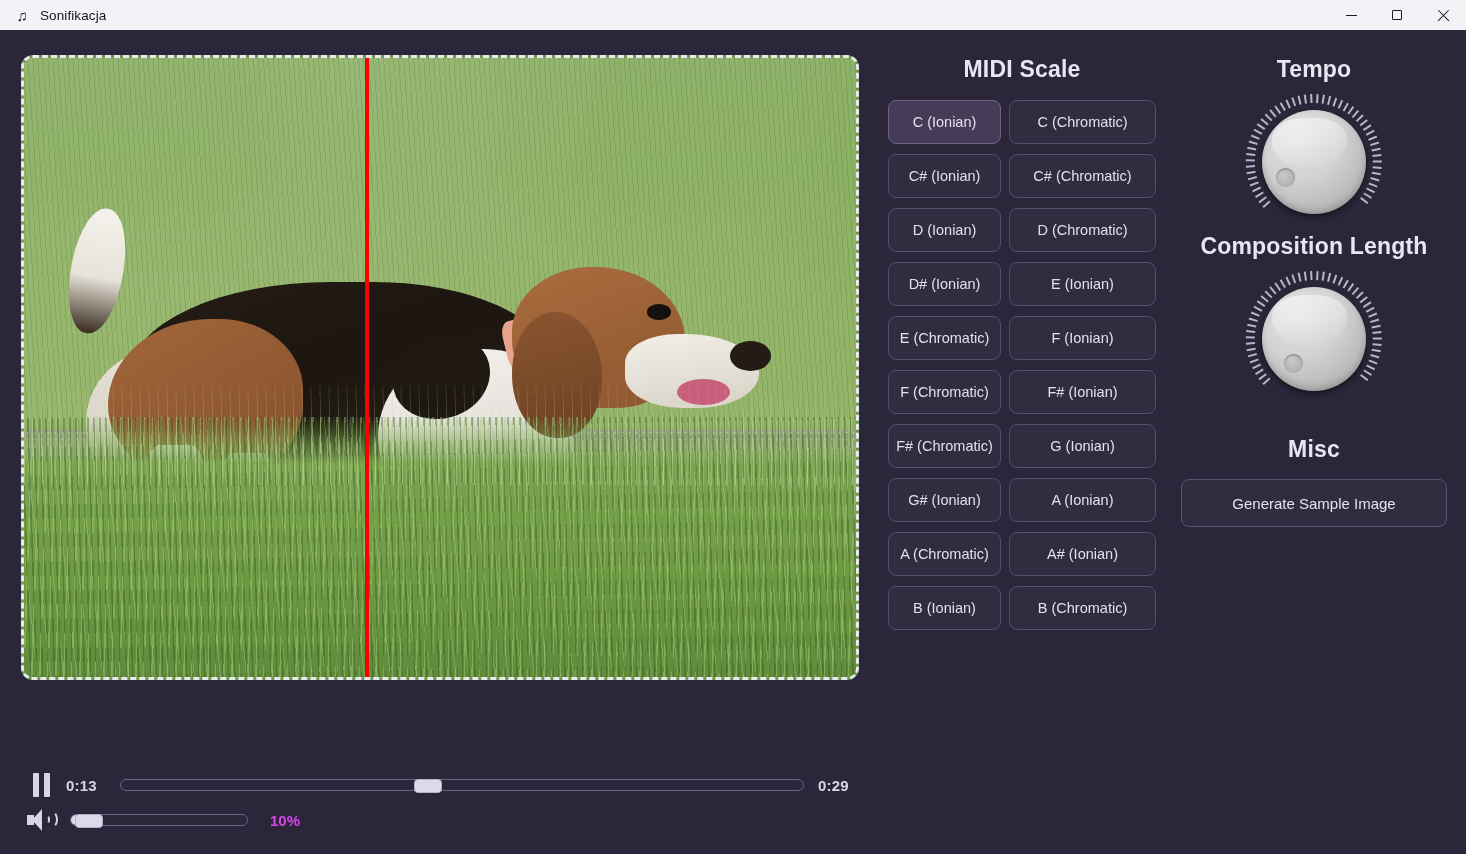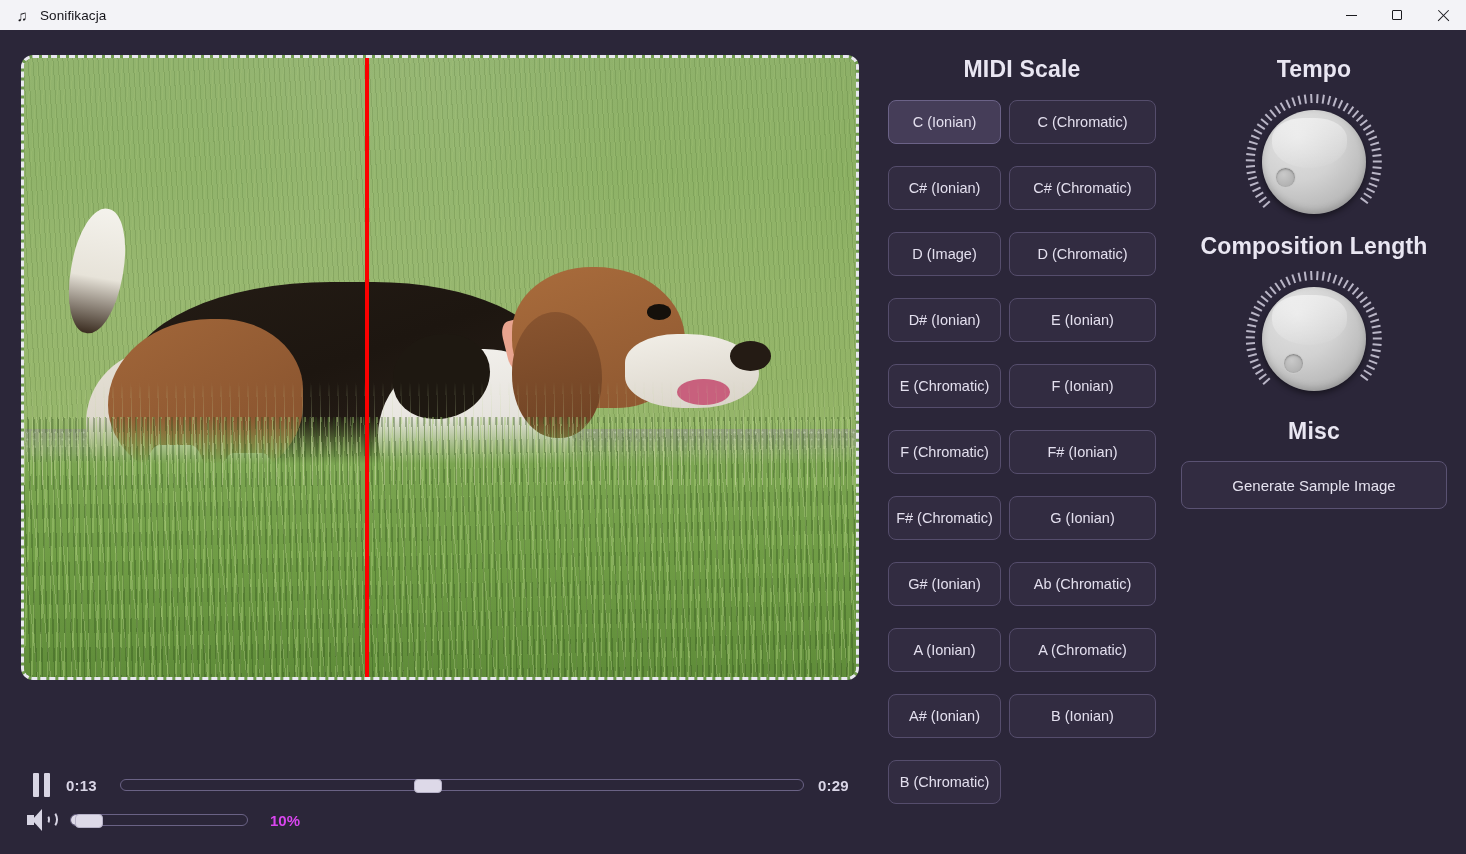--- a/index.html
+++ b/index.html
@@ -319,21 +319,21 @@
     text-align: center;
     color: #e9e6f2;
     font-size: 23px;
     font-weight: bold;
     letter-spacing: .2px;
   }
   .scale-grid {
     margin-top: 17px;
     display: grid;
     grid-template-columns: 113px 1fr;
-    gap: 22px 8px;
+    gap: 10px 8px;
   }
   .scale-btn {
     height: 44px;
     background: #322c41;
     border: 1px solid #554d6c;
     border-radius: 8px;
     color: #e3dfee;
     font-size: 14.5px;
     display: flex;
     align-items: center;
@@ -389,21 +389,21 @@
     background: linear-gradient(170deg, rgba(255,255,255,.55), rgba(255,255,255,0));
   }
   .knob-dot {
     position: absolute;
     width: 21px; height: 21px;
     border-radius: 50%;
     background: radial-gradient(circle at 40% 35%, #c9c9c9, #a8a8a8);
     border: 1.5px solid #cdcdcd;
     box-shadow: inset 0 1px 2px rgba(0,0,0,.35);
   }
-  .misc-title { margin-top: 8px; }
+  .misc-title { margin-top: 26px; }
   .misc-btn {
     margin: 16px auto 0;
     width: 266px;
     height: 48px;
     background: #322c41;
     border: 1px solid #5a5272;
     border-radius: 8px;
     color: #e5e2ef;
     font-size: 15px;
     display: flex;
@@ -497,32 +497,31 @@
     </div>
   </div>
 
   <div class="scale-panel">
     <div class="section-title">MIDI Scale</div>
     <div class="scale-grid" id="scale-grid">
         <div class="scale-btn selected">C (Ionian)</div>
         <div class="scale-btn">C (Chromatic)</div>
         <div class="scale-btn">C# (Ionian)</div>
         <div class="scale-btn">C# (Chromatic)</div>
-        <div class="scale-btn">D (Image)</div>
+        <div class="scale-btn">D (Ionian)</div>
         <div class="scale-btn">D (Chromatic)</div>
         <div class="scale-btn">D# (Ionian)</div>
         <div class="scale-btn">E (Ionian)</div>
         <div class="scale-btn">E (Chromatic)</div>
         <div class="scale-btn">F (Ionian)</div>
         <div class="scale-btn">F (Chromatic)</div>
         <div class="scale-btn">F# (Ionian)</div>
         <div class="scale-btn">F# (Chromatic)</div>
         <div class="scale-btn">G (Ionian)</div>
         <div class="scale-btn">G# (Ionian)</div>
-        <div class="scale-btn">Ab (Chromatic)</div>
         <div class="scale-btn">A (Ionian)</div>
         <div class="scale-btn">A (Chromatic)</div>
         <div class="scale-btn">A# (Ionian)</div>
         <div class="scale-btn">B (Ionian)</div>
         <div class="scale-btn">B (Chromatic)</div>
       </div>
   </div>
 
   <div class="right-panel">
     <div class="section-title">Tempo</div>

